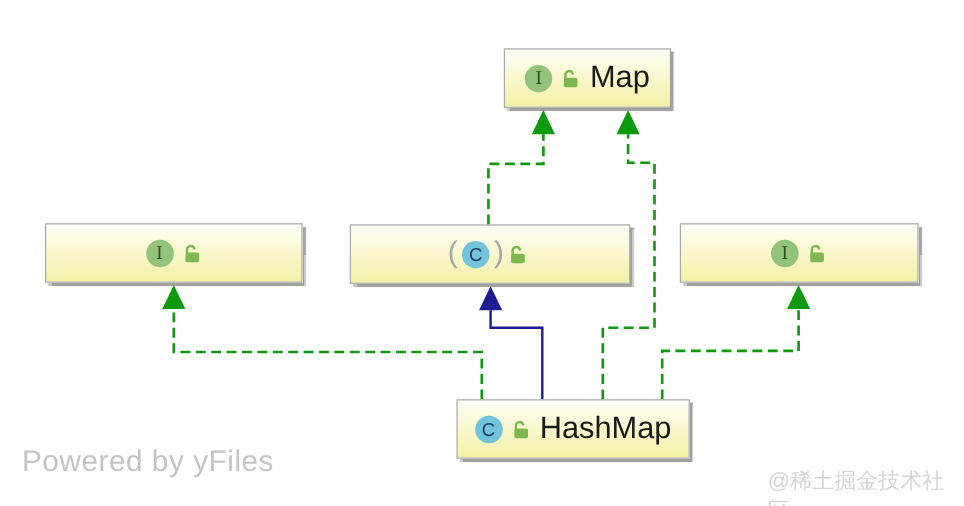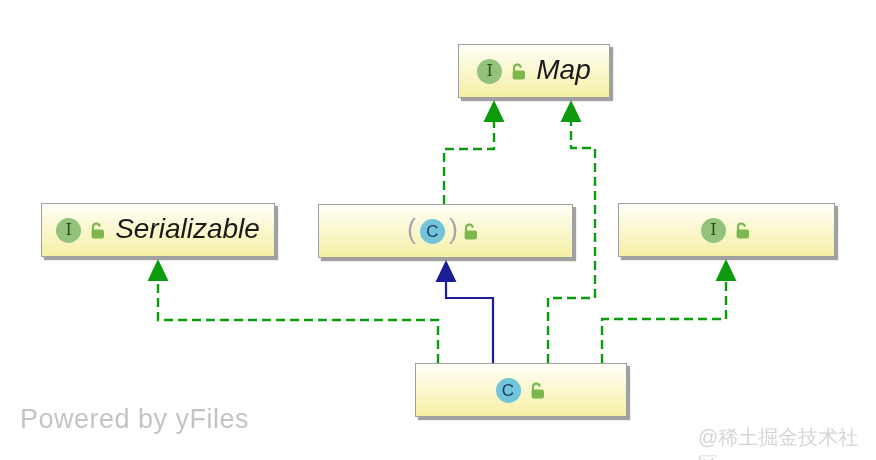--- a/index.html
+++ b/index.html
@@ -43,21 +43,21 @@
     font-size:17px;
   }
   .paren{
     color:var(--paren_color);
     font-size:27px;font-weight:400;line-height:1;
     margin:0 -4px;transform:translateY(-2px);
   }
   .lock{flex:0 0 auto;margin-left:-1px;}
   .lock .body{fill:var(--lock_icon);}
   .lock .shackle{fill:none;stroke:var(--lock_icon);stroke-width:2.2;stroke-linecap:round;}
-  .node-label{transform:translateY(-1px);font-style:italic;}
+  .node-label{transform:translateY(-1px);}
 
   #powered-by{
     position:absolute;left:20px;top:404px;
     font-size:27px;color:var(--powered_by);
     letter-spacing:0.5px;
   }
   #watermark{
     position:absolute;left:698px;top:424px;
     font-size:20px;color:var(--watermark);
   }
@@ -103,21 +103,20 @@
     </svg>
     <span class="node-label">Map</span>
   </div>
 
   <div class="node" style="left:41px;top:203px;width:234px;">
     <span class="badge iface">I</span>
     <svg class="lock" width="19" height="19" viewBox="0 0 19 19">
       <path class="shackle" d="M5 9 V6.2 A3.4 3.4 0 0 1 11.6 4.9"></path>
       <rect class="body" x="3.6" y="8.6" width="12.4" height="8.8" rx="1.8"></rect>
     </svg>
-    <span class="node-label">Serializable</span>
   </div>
 
   <div class="node" style="left:318px;top:204px;width:255px;">
     <span class="paren">(</span>
     <span class="badge cls">C</span>
     <span class="paren">)</span>
     <svg class="lock" width="19" height="19" viewBox="0 0 19 19">
       <path class="shackle" d="M5 9 V6.2 A3.4 3.4 0 0 1 11.6 4.9"></path>
       <rect class="body" x="3.6" y="8.6" width="12.4" height="8.8" rx="1.8"></rect>
     </svg>
@@ -130,18 +129,19 @@
       <rect class="body" x="3.6" y="8.6" width="12.4" height="8.8" rx="1.8"></rect>
     </svg>
   </div>
 
   <div class="node" style="left:415px;top:363px;width:212px;">
     <span class="badge cls">C</span>
     <svg class="lock" width="19" height="19" viewBox="0 0 19 19">
       <path class="shackle" d="M5 9 V6.2 A3.4 3.4 0 0 1 11.6 4.9"></path>
       <rect class="body" x="3.6" y="8.6" width="12.4" height="8.8" rx="1.8"></rect>
     </svg>
+    <span class="node-label">HashMap</span>
   </div>
 
   <div id="powered-by">Powered by yFiles</div>
   <div id="watermark">@稀土掘金技术社区</div>
 
 </div>
 
 </body></html>

